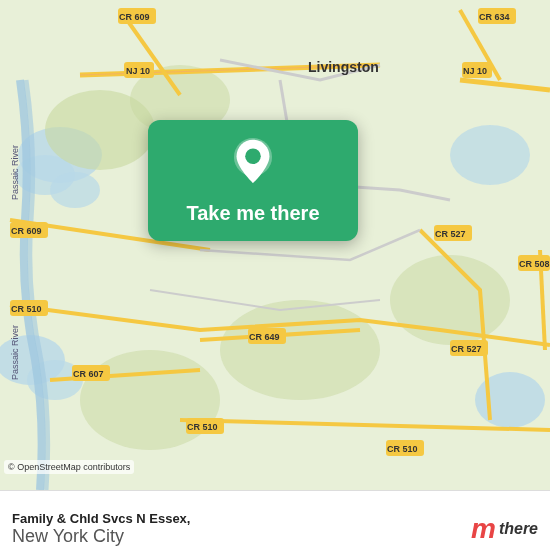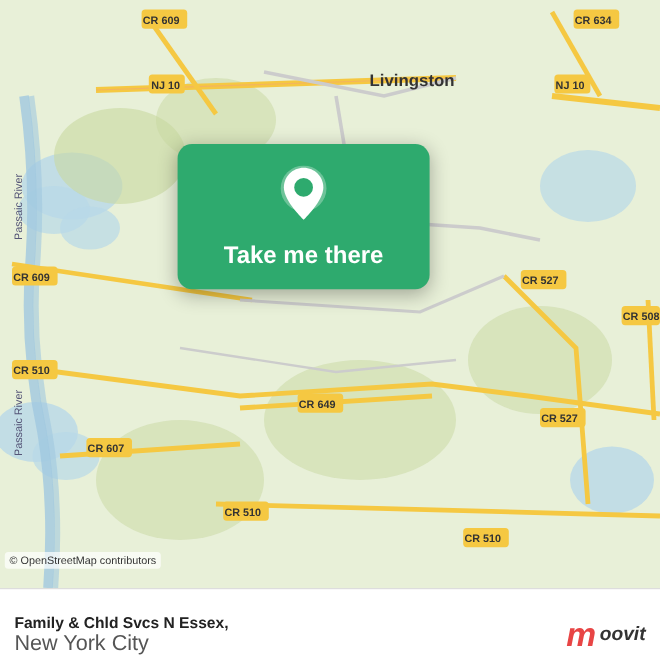--- a/index.html
+++ b/index.html
@@ -231,15 +231,15 @@
   <div id="osm-attribution">© OpenStreetMap contributors</div>
 </div>
 
 <div id="bottom-bar">
   <div id="place-info">
     <span id="place-name">Family &amp; Chld Svcs N Essex,</span>
     <span id="place-location">New York City</span>
   </div>
   <div id="moovit-logo">
     <span id="moovit-m">m</span>
-    <span id="moovit-text">oovit</span>
+    <span id="moovit-text">there</span>
   </div>
 </div>
 
 </body></html>

